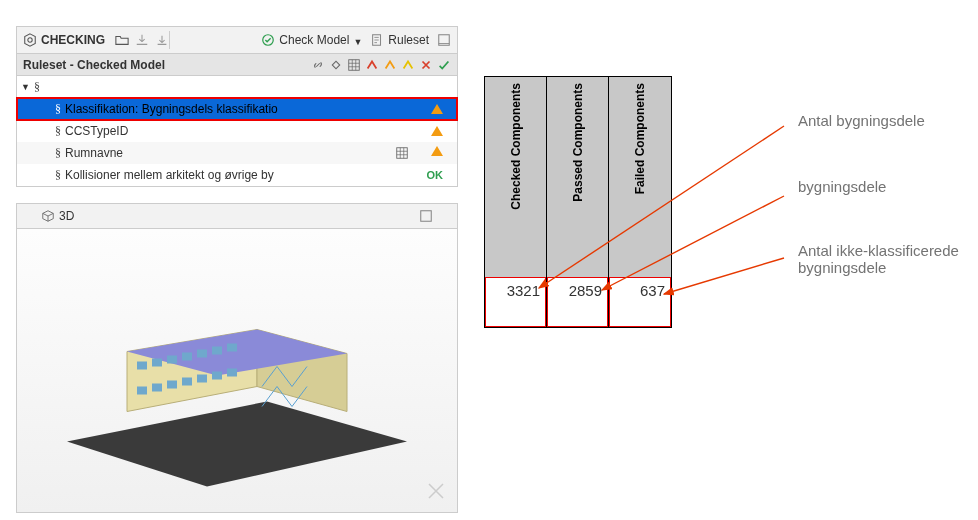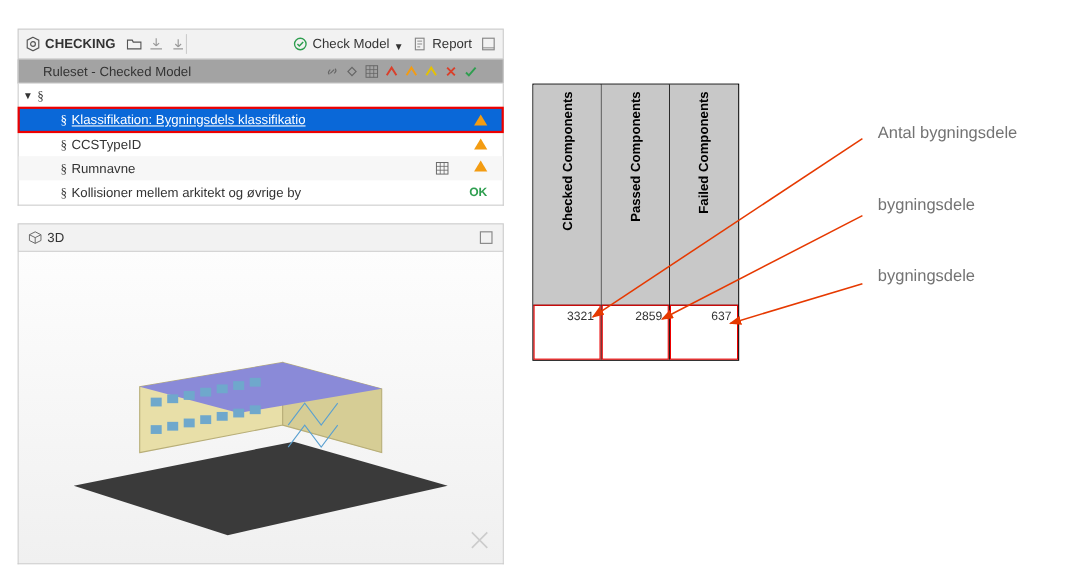--- a/index.html
+++ b/index.html
@@ -28,42 +28,42 @@
   }
   .hdr .title { font-weight: 600; margin-left: 4px; flex: 0 0 auto; }
   .hdr-icons { display:flex; gap:6px; margin-left:10px; }
   .hdr-right { margin-left:auto; display:flex; align-items:center; gap:8px; }
   .ico { width:14px; height:14px; display:inline-flex; align-items:center; justify-content:center; }
   .ico svg { width:100%; height:100%; }
   .btn { display:flex; align-items:flex-end; gap:4px; font-size:12px; cursor:pointer; }
   .divider { width:1px; height:18px; background:#ccc; }
   .caption-row {
     display:flex; align-items:center;
-    background:#a3a3a3; border:1px solid #ccc; border-top:none;
-    height:22px; padding:0 22px; font-size:12px;
+    background:#e5e5e5; border:1px solid #ccc; border-top:none;
+    height:22px; padding:0 6px; font-size:12px;font-weight:bold;
   }
   .caption-row .r-icons { margin-left:auto; display:flex; gap:4px; align-items:center;}
   .tree { border:1px solid #ccc; border-top:none; background:#fff; }
   .row { display:flex; align-items:center; height:22px; padding:0 4px; }
   .row.alt { background:#f7f7f7; }
   .row .indent2 { width:34px; }
   .row .label { flex:1; white-space:nowrap; overflow:hidden; text-overflow:clip; }
   .row .status { width:120px; display:flex; justify-content:flex-end; gap:22px; padding-right:10px;}
   .row.selected { background:#0a68d8; color:#fff; }
-  .row.selected .label { color:#ffffff;text-decoration:underline; }
+  .row.selected .label { color:#000000; }
   .row.highlighted { outline:2px solid #e00; outline-offset:-1px; position:relative; z-index:2;}
   .section-sym { font-family: Georgia, serif; margin-right:4px; color:#444;}
   .row.selected .section-sym { color:#fff; }
   .tri-warn { width:0; height:0; border-left:6px solid transparent; border-right:6px solid transparent; border-bottom:10px solid #f39c12; }
   .ok { color:#2e9e4f; font-weight:700; font-size:11px;}
   .viewer-hdr {
     margin-top:16px;
     display:flex; align-items:center;
     background:#f2f2f2; border:1px solid #ccc;
-    height:26px; padding:0 8px;text-align:right;
+    height:26px; padding:0 24px;text-align:right;
   }
   .viewer-hdr .r { margin-left:auto; }
   .viewer { border:1px solid #ccc; border-top:none; height:284px; background:linear-gradient(#fdfdfd,#f0f0f0); position:relative; overflow:hidden;}
   
   .comp-table {
     position:absolute; left:484px; top:76px;
     display:flex;
     border:1px solid #000;
   }
   .col { width:62px; display:flex; flex-direction:column; border-right:1px solid #000;}
@@ -75,21 +75,21 @@
   }
   .col .head span {
     writing-mode: vertical-rl;
     transform: rotate(180deg);
     font-weight:600; font-size:12px; color:#000;
   }
   .col .val {
     height:50px; border-top:1px solid #000;
     outline:1px solid #e00; outline-offset:-1px;
     display:flex; align-items:flex-start; justify-content:flex-end;
-    padding:4px 6px; font-size:11px; font-weight:400;
+    padding:4px 6px; font-size:15px; font-weight:400;
   }
   
   .annot { position:absolute; color:#737373; font-size:15px; }
   .arrows { position:absolute; left:484px; top:76px; pointer-events:none; }
   
   .scene { position:absolute; left:50%; top:58%; transform:translate(-50%,-50%);}
 </style>
 </head>
 <body>
 
@@ -132,21 +132,21 @@
         <span>Check Model</span>
         <span style="font-size:9px;">▼</span>
       </div>
       <div class="btn">
         <span class="ico">
             <svg viewBox="0 0 16 16">
               <rect x="3" y="2" width="9" height="12" fill="none" stroke="#888" stroke-width="1.2"></rect>
               <path d="M5 5h5M5 8h5M5 11h3" stroke="#888" stroke-width="1"></path>
             </svg>
           </span>
-        <span>Report</span>
+        <span>Ruleset</span>
       </div>
       <span class="ico">
           <svg viewBox="0 0 16 16">
             <rect x="2" y="2" width="12" height="12" fill="none" stroke="#888" stroke-width="1.2"></rect>
             <path d="M2 12l12 0" stroke="#888"></path>
           </svg>
         </span>
     </div>
   </div>
 
@@ -333,14 +333,15 @@
   <line x1="300" y1="182" x2="180" y2="218" stroke="#e63900" stroke-width="1.4" marker-end="url(#ah)"></line>
 </svg>
 
 <div class="annot" style="left:798px; top:112px;">
   <span>Antal bygningsdele</span>
 </div>
 <div class="annot" style="left:798px; top:178px;">
   <div>bygningsdele</div>
 </div>
 <div class="annot" style="left:798px; top:242px;">
+  <div>Antal ikke-klassificerede</div>
   <div>bygningsdele</div>
 </div>
 
 </body></html>

